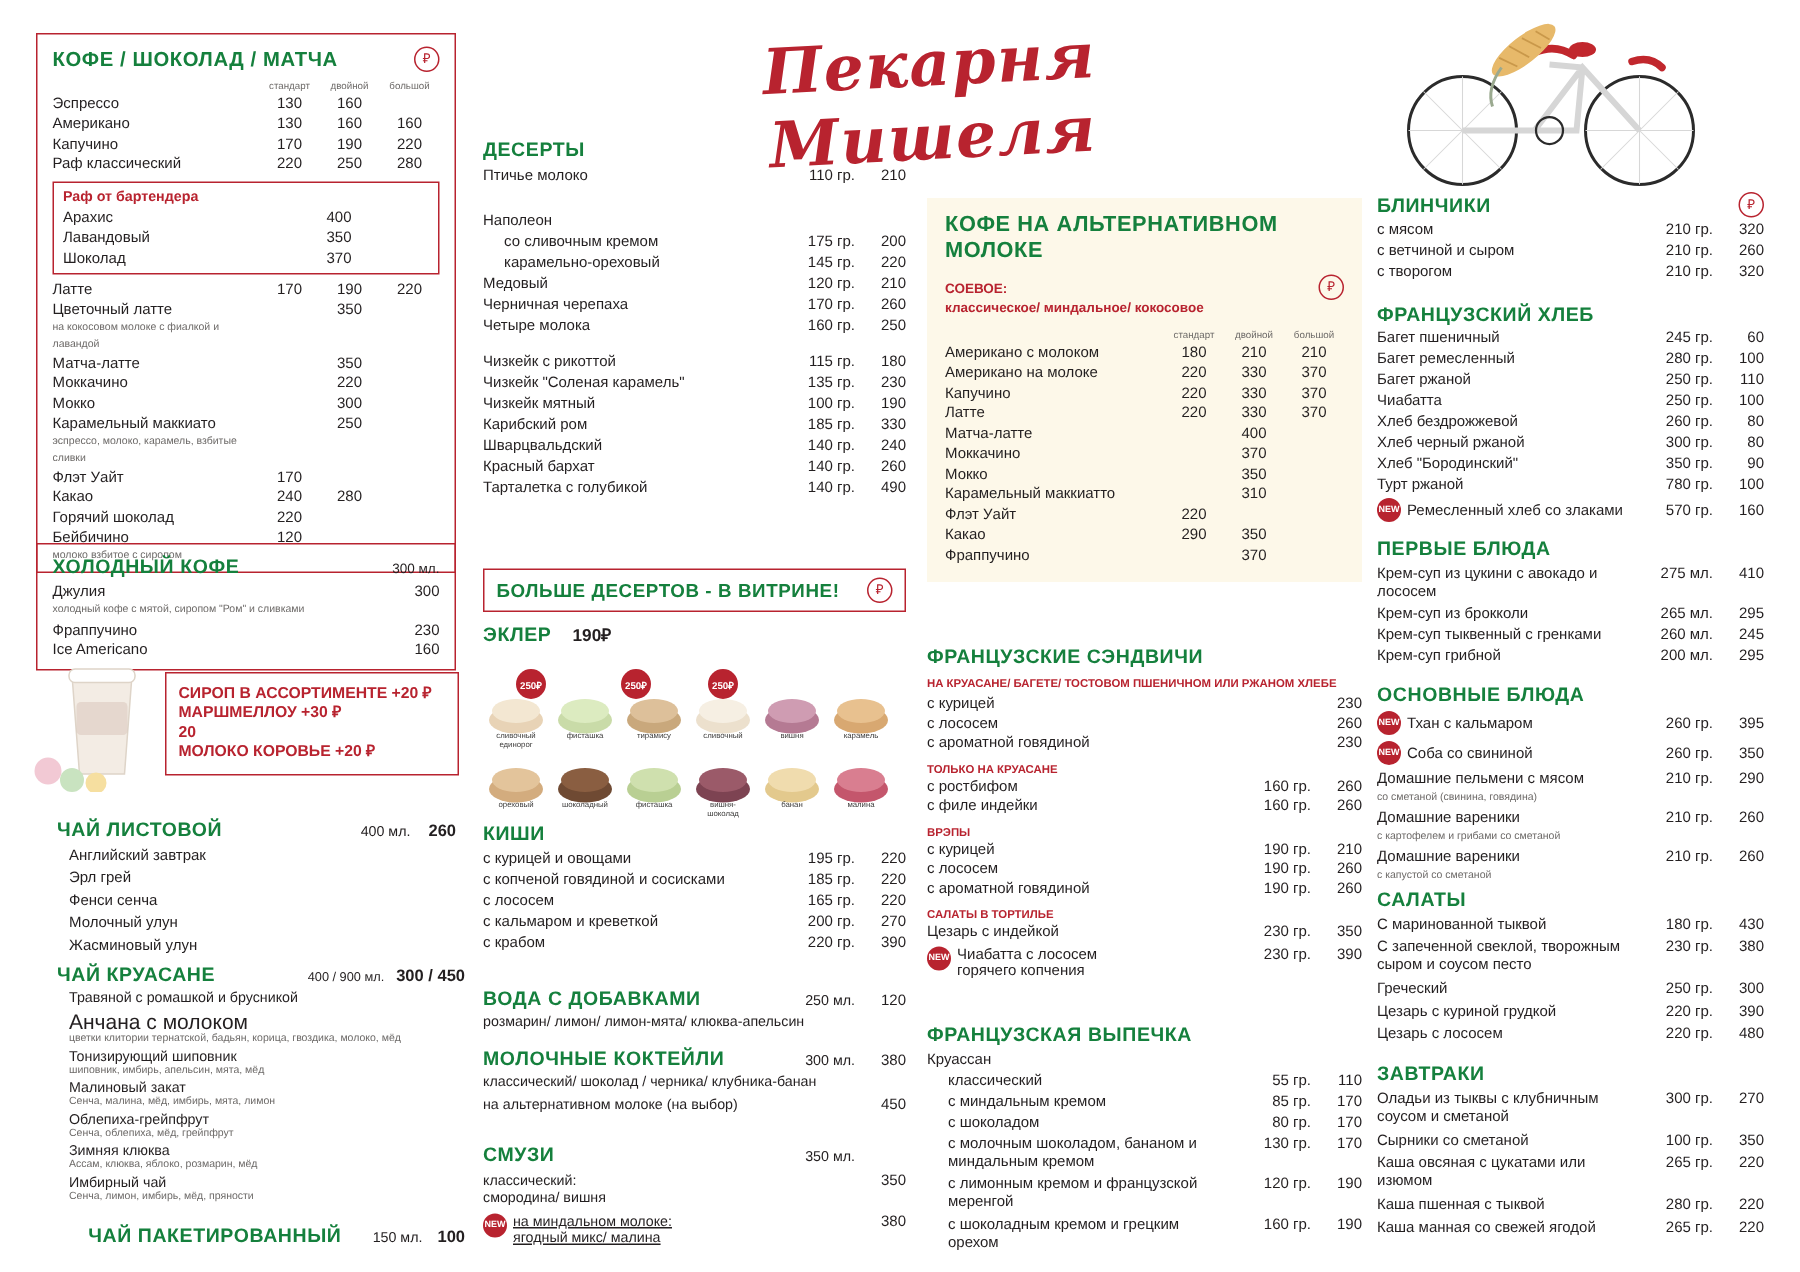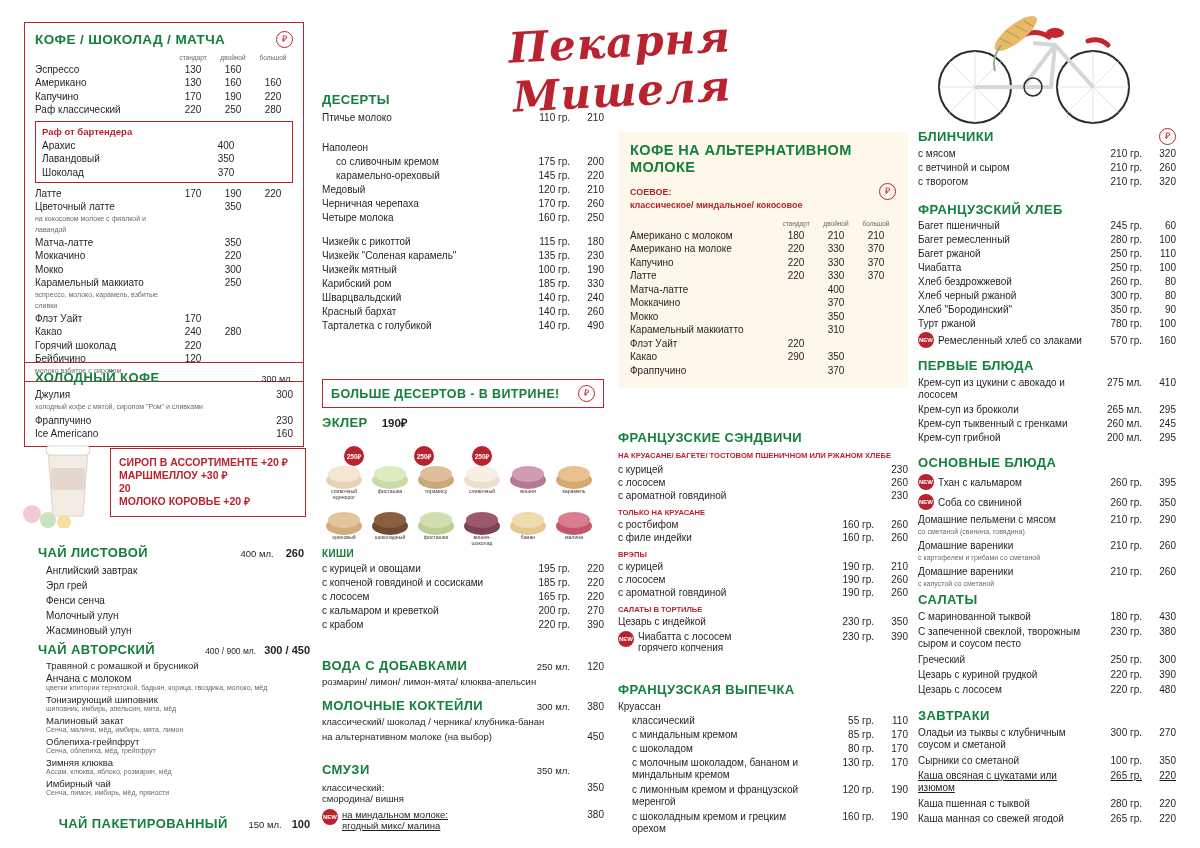--- a/index.html
+++ b/index.html
@@ -287,31 +287,31 @@
       <div>Английский завтрак</div>
       <div>Эрл грей</div>
       <div>Фенси сенча</div>
       <div>Молочный улун</div>
       <div>Жасминовый улун</div>
     </div>
   </div>
 
   <div class="col" style="left:38px;top:642px;width:272px;">
     <div style="display:flex;align-items:baseline;">
-      <div class="sec-title" style="font-size:13px;flex:1;">ЧАЙ АВТОРСКИЙ</div>
+      <div class="sec-title" style="font-size:13px;flex:1;">ЧАЙ КРУАСАНЕ</div>
       <div style="font-size:8.5px;margin-right:8px;">400 / 900 мл.</div>
       <div style="font-size:11px;font-weight:bold;">300 / 450</div>
     </div>
     <div style="margin-top:3px;margin-left:8px;">
       <div style="margin-top:2px;">
           <div style="font-size:9.5px;">Травяной с ромашкой и брусникой</div>
           <div class="sub"></div>
         </div>
       <div style="margin-top:2px;">
-          <div style="font-size:10px;">Анчана с молоком</div>
+          <div style="font-size:14px;">Анчана с молоком</div>
           <div class="sub">цветки клитории тернатской, бадьян, корица, гвоздика, молоко, мёд</div>
         </div>
       <div style="margin-top:2px;">
           <div style="font-size:9.5px;">Тонизирующий шиповник</div>
           <div class="sub">шиповник, имбирь, апельсин, мята, мёд</div>
         </div>
       <div style="margin-top:2px;">
           <div style="font-size:9.5px;">Малиновый закат</div>
           <div class="sub">Сенча, малина, мёд, имбирь, мята, лимон</div>
         </div>
@@ -469,21 +469,21 @@
     <div class="ec-item" style="left:2px;top:82px;width:40px;">ореховый</div>
     <div class="ec-item" style="left:48px;top:82px;width:40px;">шоколадный</div>
     <div class="ec-item" style="left:94px;top:82px;width:40px;">фисташка</div>
     <div class="ec-item" style="left:140px;top:82px;width:40px;white-space:pre-line;">вишня-
 шоколад</div>
     <div class="ec-item" style="left:186px;top:82px;width:40px;">банан</div>
     <div class="ec-item" style="left:232px;top:82px;width:40px;">малина</div>
   </div>
 
   <div class="col" style="left:322px;top:548px;width:282px;">
-    <div class="sec-title" style="font-size:10px;">КИШИ</div>
+    <div class="sec-title" style="font-size:13px;">КИШИ</div>
     <div style="font-size:10px;margin-top:4px;">
       <div class="row" style="margin-top:3px;">
           <span class="nm">с курицей и овощами</span>
           <span class="g">195 гр.</span>
           <span class="p">220</span>
         </div>
       <div class="row" style="margin-top:3px;">
           <span class="nm">с копченой говядиной и сосисками</span>
           <span class="g">185 гр.</span>
           <span class="p">220</span>
@@ -907,21 +907,21 @@
       <div class="row" style="margin-top:4px;">
           <span class="nm" style="line-height:1.2;">Оладьи из тыквы с клубничным соусом и сметаной</span>
           <span class="g">300 гр.</span>
           <span class="p">270</span>
         </div>
       <div class="row" style="margin-top:4px;">
           <span class="nm">Сырники со сметаной</span>
           <span class="g">100 гр.</span>
           <span class="p">350</span>
         </div>
-      <div class="row" style="margin-top:4px;text-decoration:underline;">
+      <div class="row" style="margin-top:4px;">
           <span class="nm" style="line-height:1.2;">Каша овсяная с цукатами или изюмом</span>
           <span class="g">265 гр.</span>
           <span class="p">220</span>
         </div>
       <div class="row" style="margin-top:4px;">
           <span class="nm">Каша пшенная с тыквой</span>
           <span class="g">280 гр.</span>
           <span class="p">220</span>
         </div>
       <div class="row" style="margin-top:4px;">

